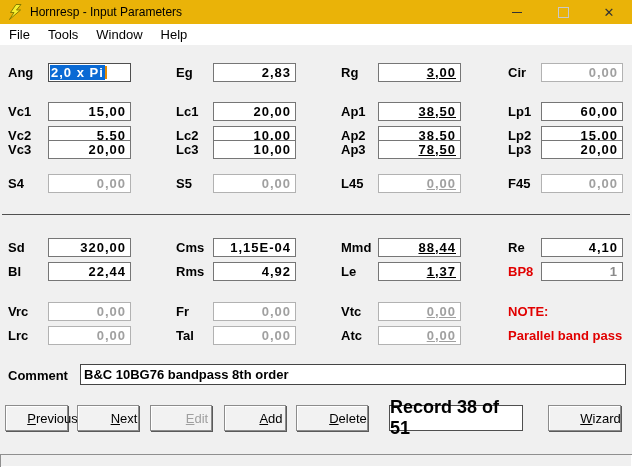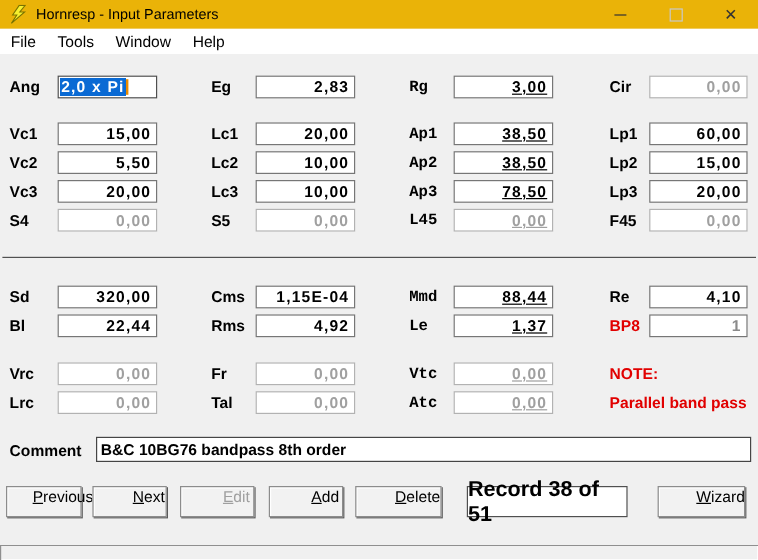--- a/index.html
+++ b/index.html
@@ -29,21 +29,21 @@
   .menu-item{padding:2px 9px 3px 9px;}
   .menu-item:first-child{padding-left:9px;}
   
   .prow{
     position:absolute;left:0;width:632px;height:19px;
     display:grid;align-items:center;
     grid-template-columns:8px 40px 83px 45px 37px 83px 45px 37px 83px 47px 33px 82px;
   }
   .c1l{grid-column:2;} .c1f{grid-column:3;}
   .c2l{grid-column:5;} .c2f{grid-column:6;}
-  .c3l{grid-column:8;font-family:Liberation Mono, monospace;} .c3f{grid-column:9;text-decoration:underline;}
+  .c3l{grid-column:8;} .c3f{grid-column:9;text-decoration:underline;}
   .c4l{grid-column:11;} .c4f{grid-column:12;}
   .plabel{font-weight:bold;font-size:13px;color:#000;white-space:nowrap;}
   .plabel.red{color:#e10000;}
   .field{
     box-sizing:border-box;height:19px;background:#ffffff;
     border:1px solid #767676;
     display:flex;align-items:center;justify-content:flex-end;
     padding:0 4px;font-weight:bold;font-size:13px;letter-spacing:1px;color:#000;
     white-space:nowrap;overflow:hidden;
   }
@@ -59,21 +59,21 @@
   .comment-field{
     position:absolute;left:80px;top:364px;width:546px;height:21px;box-sizing:border-box;
     background:#fff;border:1px solid #454545;display:flex;align-items:center;
     padding:0 3px;font-weight:bold;font-size:13px;color:#000;white-space:nowrap;
   }
   
   .btn{
     position:absolute;top:405px;height:26px;box-sizing:border-box;
     background:#f2f2f2;border:1px solid #8c8c8c;
     box-shadow:1px 1px 0 #5a5a5a, inset 1px 1px 0 #ffffff;
-    display:flex;justify-content:center;
+    display:flex;align-items:center;justify-content:center;
     font-size:13px;color:#000;padding-left:32px;
   }
   .btn-label::first-letter{text-decoration:underline;}
   .btn.disabled{color:#9f9f9f;}
   .record-box{
     position:absolute;left:389px;top:405px;width:134px;height:26px;box-sizing:border-box;
     background:#ffffff;border:1px solid #4f4f4f;
     display:flex;align-items:center;justify-content:center;
     font-weight:bold;font-size:18px;color:#000;
   }
@@ -141,21 +141,21 @@
   <span class="plabel c1l">Vc2</span>
   <div class="field c1f">5,50</div>
   <span class="plabel c2l">Lc2</span>
   <div class="field c2f">10,00</div>
   <span class="plabel c3l">Ap2</span>
   <div class="field c3f">38,50</div>
   <span class="plabel c4l">Lp2</span>
   <div class="field c4f">15,00</div>
 </div>
 
-<div class="prow" style="top:150px">
+<div class="prow" style="top:140px">
   <span class="plabel c1l">Vc3</span>
   <div class="field c1f">20,00</div>
   <span class="plabel c2l">Lc3</span>
   <div class="field c2f">10,00</div>
   <span class="plabel c3l">Ap3</span>
   <div class="field c3f">78,50</div>
   <span class="plabel c4l">Lp3</span>
   <div class="field c4f">20,00</div>
 </div>
 

